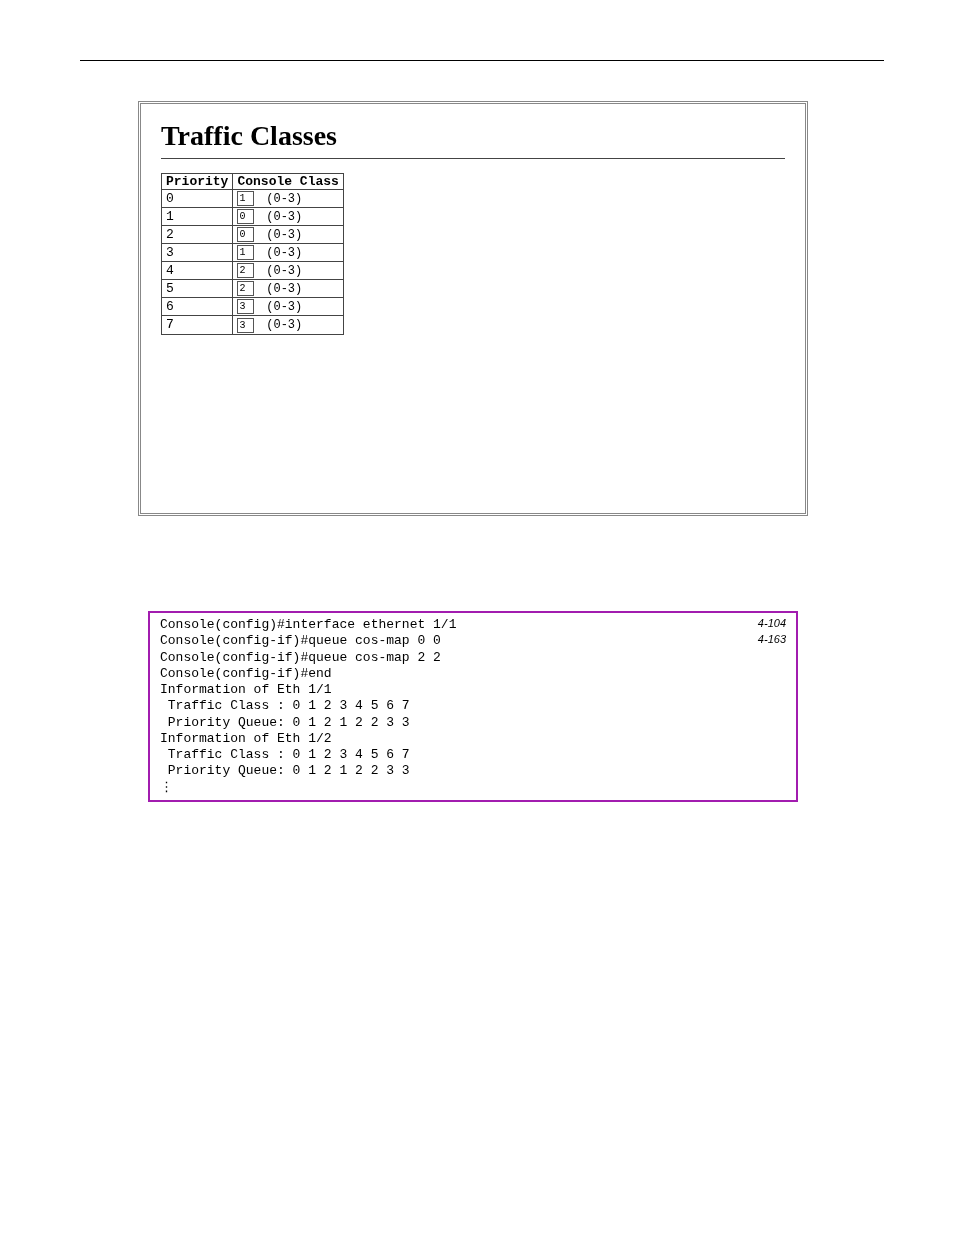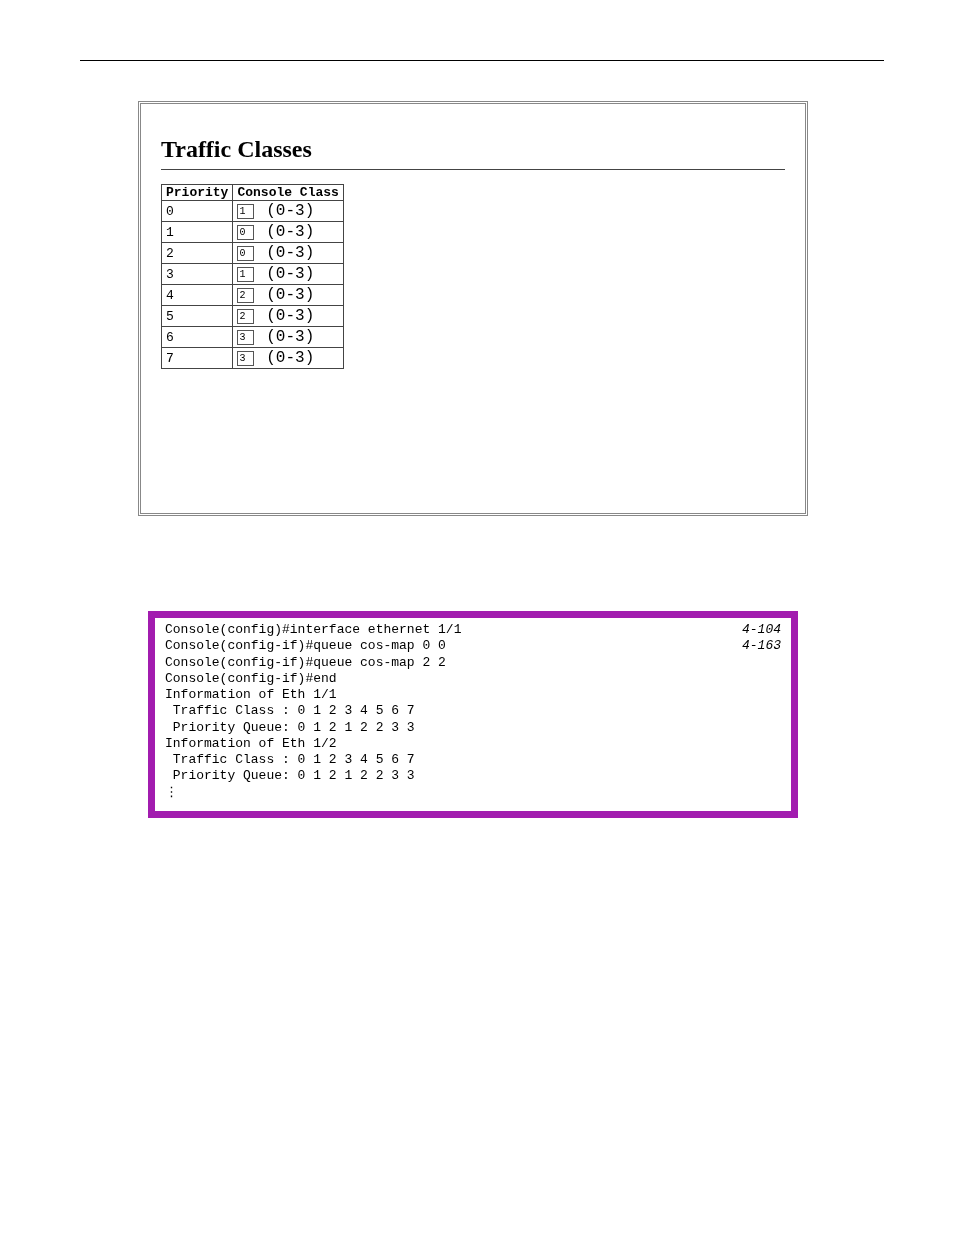--- a/index.html
+++ b/index.html
@@ -25,23 +25,23 @@
     border: 3px double #888;
     width: 670px;
     height: 415px;
     padding: 12px 20px 0 20px;
     margin-left: 58px;
     box-sizing: border-box;
     font-family: "Courier New", monospace;
   }
   .panel-title {
     font-family: "Times New Roman", serif;
-    font-size: 24px;
+    font-size: 28px;
     font-weight: bold;
-    margin: 20px 0 0 0;
+    margin: 4px 0 0 0;
   }
   .panel-hr {
     border: none;
     border-top: 1px solid #444;
     margin: 6px 0 14px 0;
   }
   .tc-table {
     border-collapse: collapse;
     font-size: 13px;
   }
@@ -67,44 +67,44 @@
     height: 13px;
     line-height: 13px;
     font-size: 10px;
     text-align: left;
     padding-left: 1px;
     vertical-align: middle;
     font-family: "Courier New", monospace;
     background: #fff;
   }
   .range-label {
-    font-size: 16px;
+    font-size: 12px;
     margin-left: 4px;
   }
   
   .console-box {
-    border: 7px solid #a21caf;
+    border: 2px solid #a21caf;
     width: 650px;
     margin-left: 68px;
     margin-top: 95px;
-    padding: 4px 10px 10px 10px;
+    padding: 4px 10px 4px 10px;
     font-family: "Courier New", monospace;
     font-size: 13px;
     line-height: 1.25;
     box-sizing: border-box;
   }
   .console-line {
     display: flex;
     justify-content: space-between;
     white-space: pre;
   }
   .console-line .right {
     font-style: italic;
-    font-family: Liberation Mono, monospace;
-    font-size: 13px;
+    font-family: Liberation Sans, sans-serif;
+    font-size: 11px;
   }
 </style>
 </head>
 <body>
 
 <div class="page">
   <div class="top-rule"></div>
 
   <div class="panel">
     <div class="panel-title">Traffic Classes</div>

